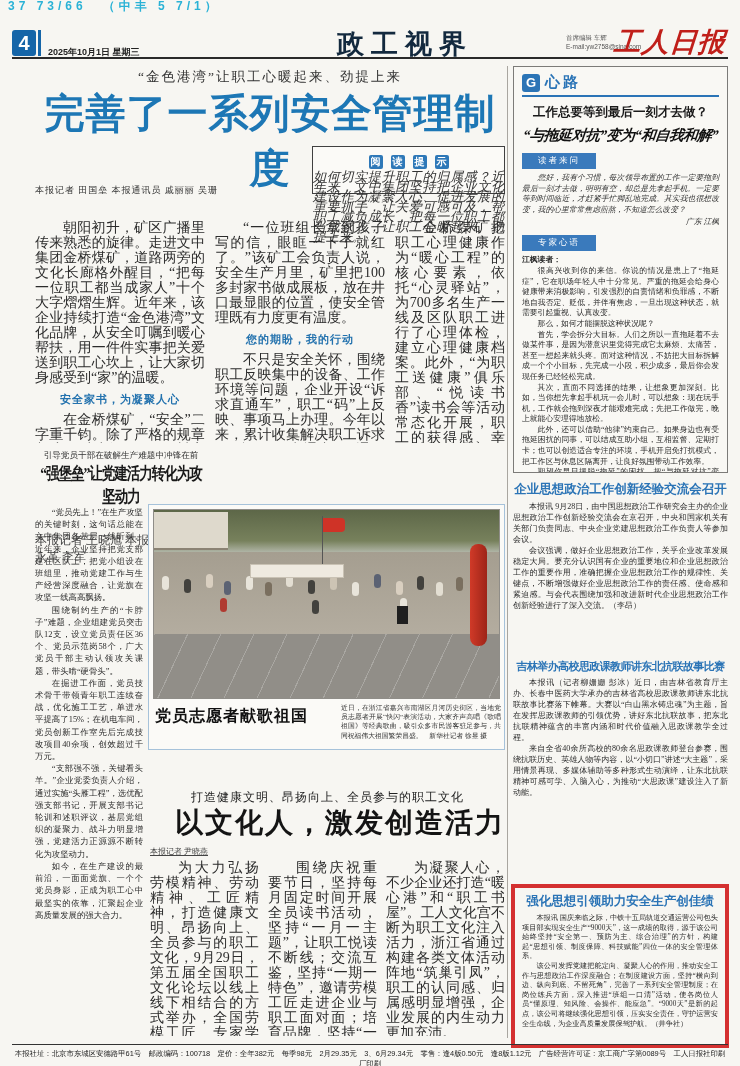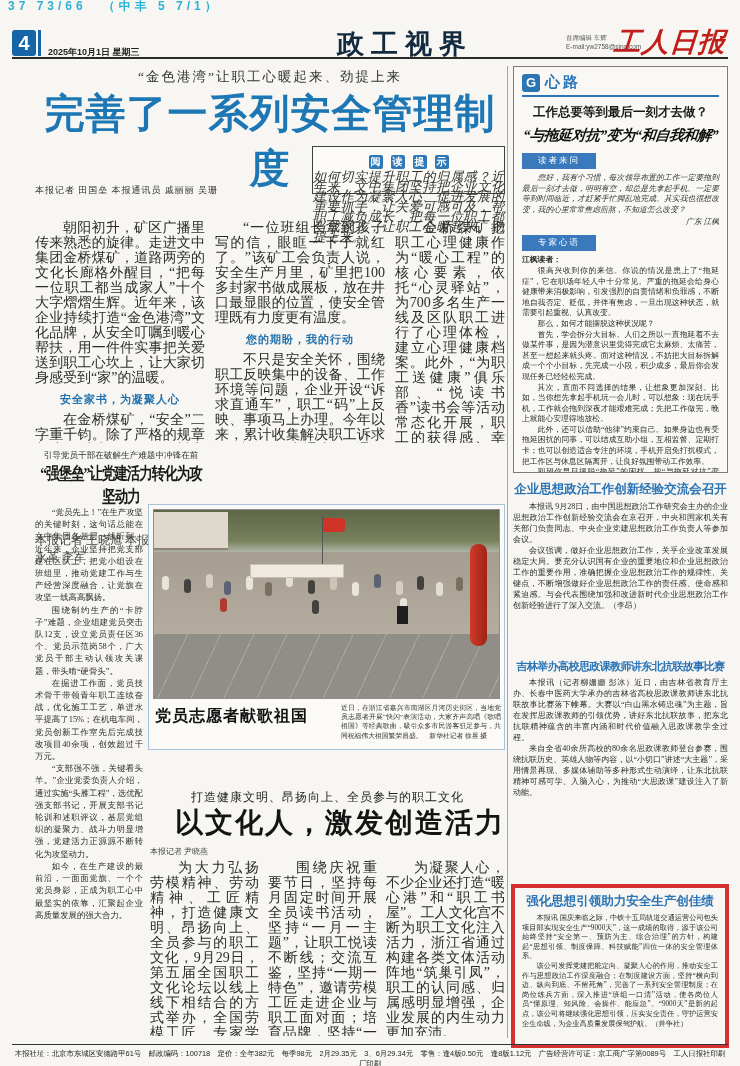--- a/index.html
+++ b/index.html
@@ -65,21 +65,21 @@
   .ph-banner{position:absolute;top:54px;left:96px;width:92px;height:12px;background:#efeae0;border:1px solid #c9c2b4;}
   .ph-column{position:absolute;top:34px;left:316px;width:17px;height:102px;border-radius:8px;
         background:linear-gradient(90deg,#d03a28,#9e2418);}
   .ph-speaker{position:absolute;top:96px;left:243px;width:11px;height:18px;background:#1f1f1f;}
   .cap-badge{top:706px;left:155px;width:180px;font-size:16px;font-weight:900;color:#111;letter-spacing:1px;}
   .cap-text{top:703px;left:341px;width:160px;height:44px;font-size:6.8px;line-height:9.2px;
         text-align:justify;color:#333;overflow:hidden;}
   
   .s-kicker{top:789px;left:150px;width:355px;text-align:center;font-size:12px;color:#222;letter-spacing:1px;}
   .s-hl{top:804px;left:150px;width:355px;text-align:right;font-size:28px;font-weight:900;color:#141414;letter-spacing:2px;}
-  .s-byline{top:846px;left:150px;font-size:8px;color:#444;}
+  .s-byline{top:846px;left:150px;font-size:8px;color:#444;text-decoration:underline;}
   .s-colrow{top:860px;left:150px;width:355px;height:176px;display:flex;overflow:hidden;}
   .scol{width:109px;margin-right:9px;overflow:hidden;}
   .scol:last-child{width:119px;margin-right:0;}
   
   .xbox{top:66px;left:513px;width:215px;height:407px;border:1px solid #7c7b78;box-sizing:border-box;
         padding:6px 8px;background:#f9f8f4;overflow:hidden;}
   .xbrand{display:flex;align-items:center;border-bottom:2px solid #2b74b6;padding-bottom:3px;}
   .xlogo{width:18px;height:18px;background:#2b74b6;color:#fff;font-weight:900;font-size:13px;
         text-align:center;line-height:18px;border-radius:3px;margin-right:5px;}
   .xname{font-size:15px;font-weight:900;color:#2b74b6;letter-spacing:3px;}

